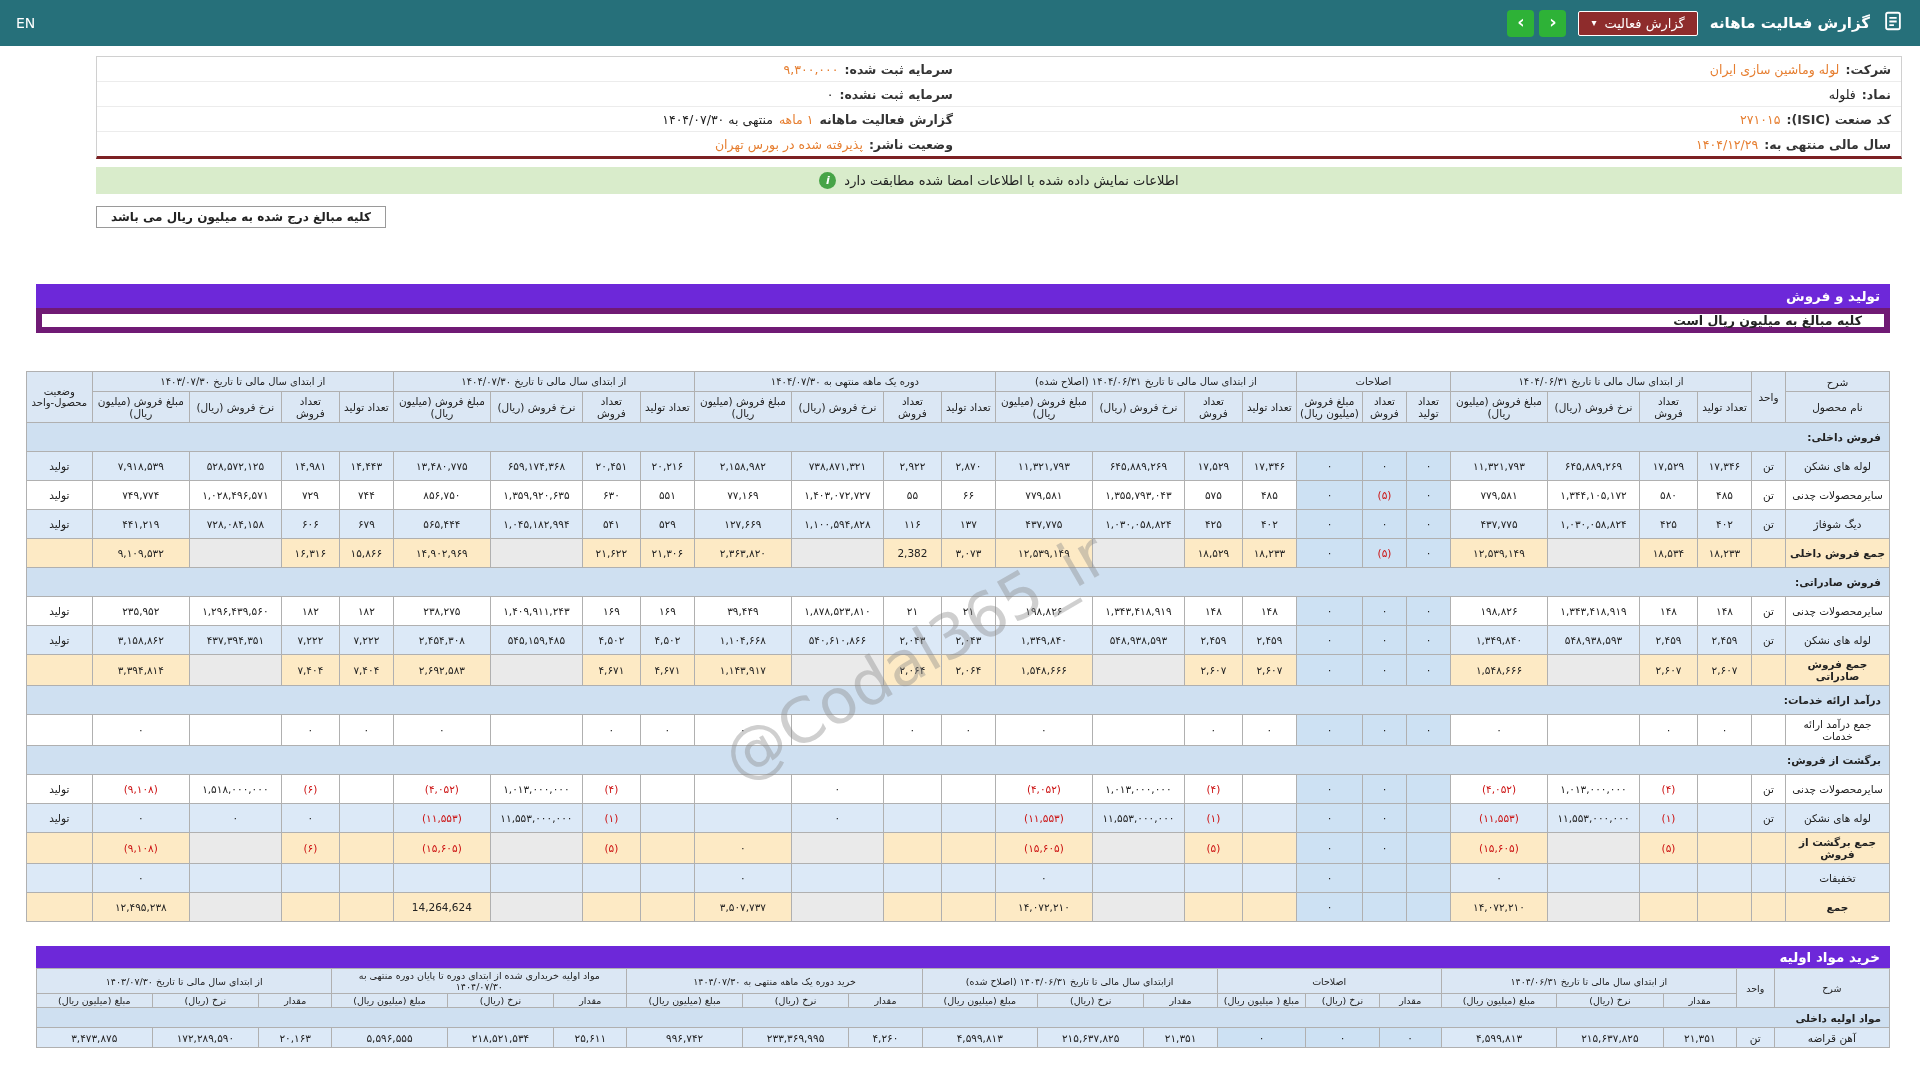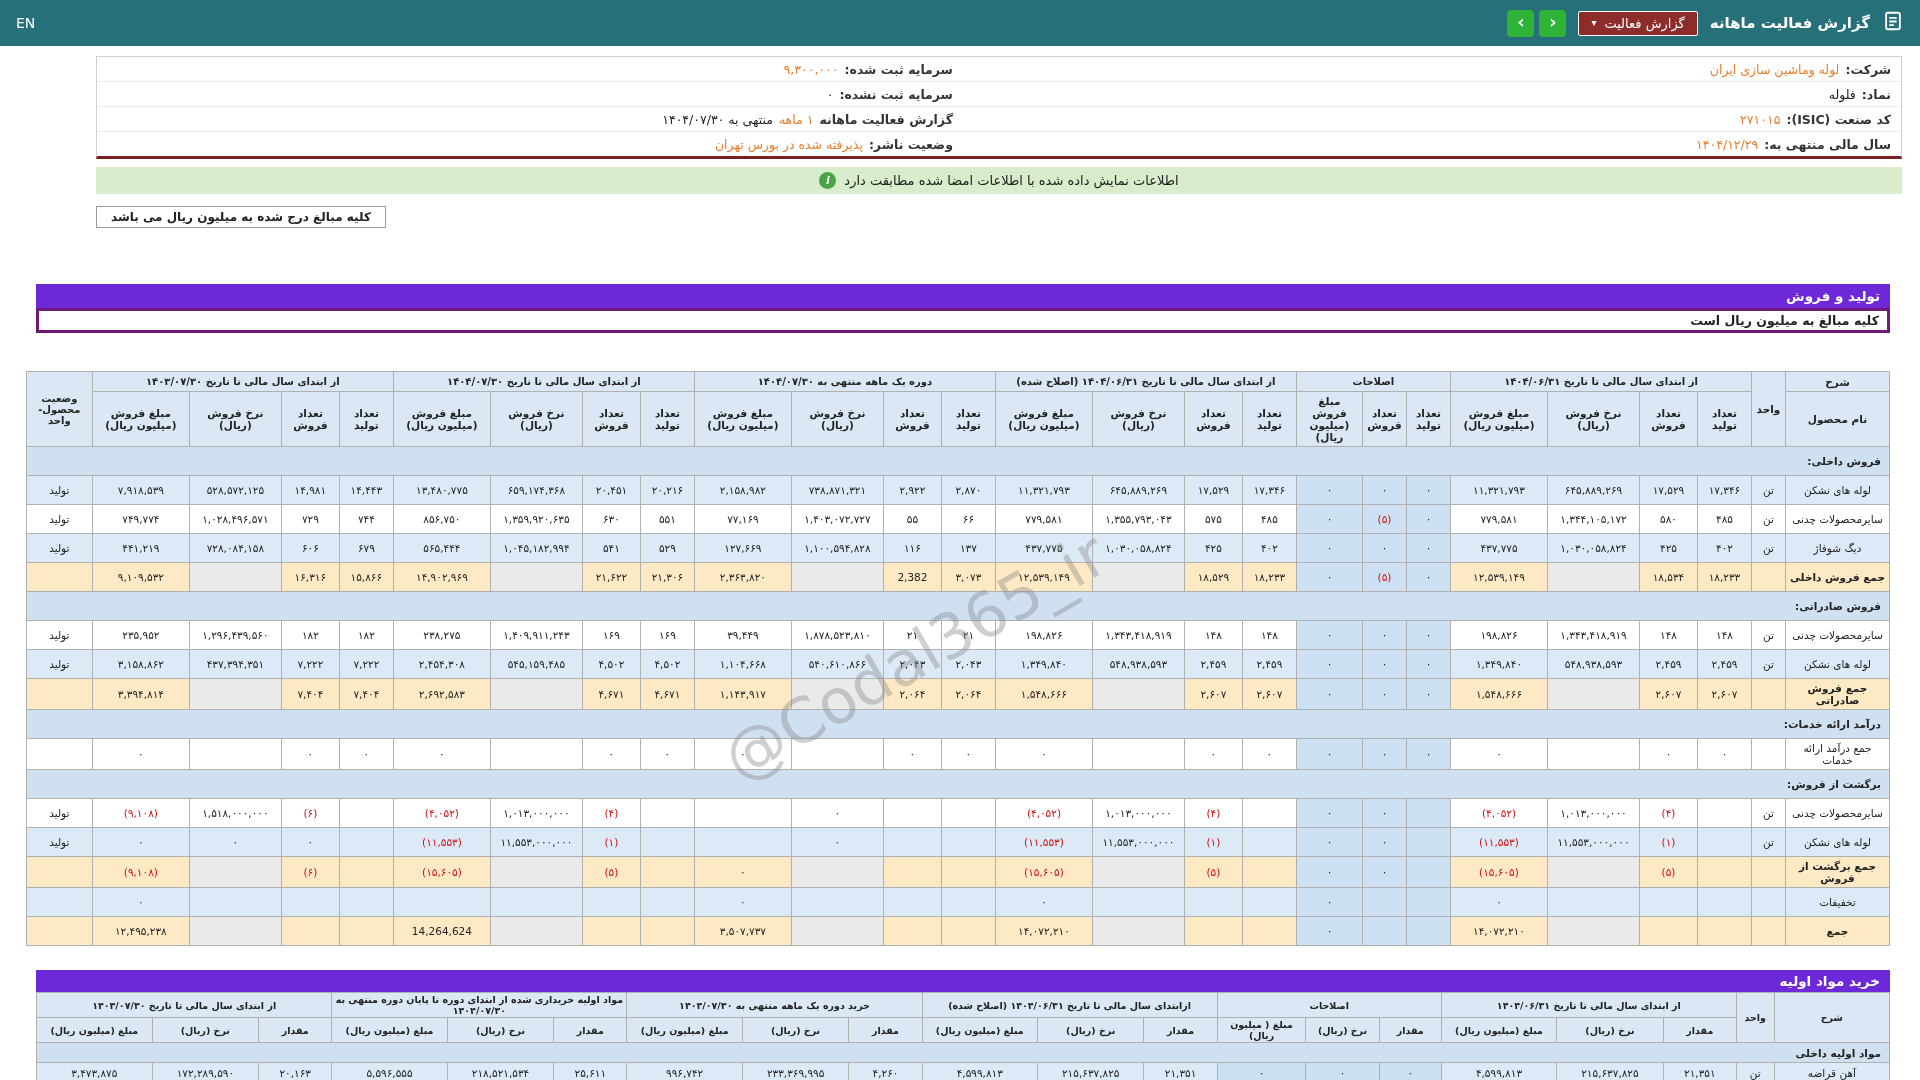--- a/index.html
+++ b/index.html
@@ -58,33 +58,33 @@
     padding:3px 14px; font-size:12px; font-weight:bold; direction:rtl;
   }
   
   .main { margin:0 30px 0 36px; }
   .section-bar {
     margin-top:56px; height:24px; background:#6d28d9; color:#fff; font-weight:bold;
     font-size:13.5px; display:flex; align-items:center; padding:0 10px;
   }
   .section-bar.mt2 { margin-top:24px; height:22px; }
   .subtitle-row {
-    border:3px solid #701a75; background:#fff; height:25px; display:flex;
-    align-items:center; padding:0 8px; font-weight:bold; font-size:12.5px;
+    border:6px solid #701a75; background:#fff; height:25px; display:flex;
+    align-items:center; padding:0 22px; font-weight:bold; font-size:12.5px;
   }
   
   .data-table {
     width:100%; border-collapse:collapse; table-layout:fixed; color:#222;
   }
   #t1 { margin-top:38px; }
   .data-table th, .data-table td {
     border:1px solid #b0b0b0; padding:3px 3px; text-align:center; overflow:hidden;
     word-wrap:break-word;
   }
-  .data-table thead th { background:#dbe7f4; font-weight:bold; font-size:10.5px; }
+  .data-table thead th { background:#dbe7f4; font-weight:normal; font-size:10.5px; }
   .data-table thead th.gh { font-size:10px; padding:4px 2px; }
   #t2 thead th { font-size:9.5px; padding:1px 2px; }
   .data-table tbody td { font-size:10.5px; height:29px; }
   #t2 tbody td { height:20px; }
   td.c { direction:ltr; }
   .row-blue  td { background:#dce9f7; }
   .row-white td { background:#ffffff; }
   .row-total td { background:#fdeac5; }
   .row-total td.gray { background:#eaeaea; }
   .data-table td.esl { background:#cde1f3; }

